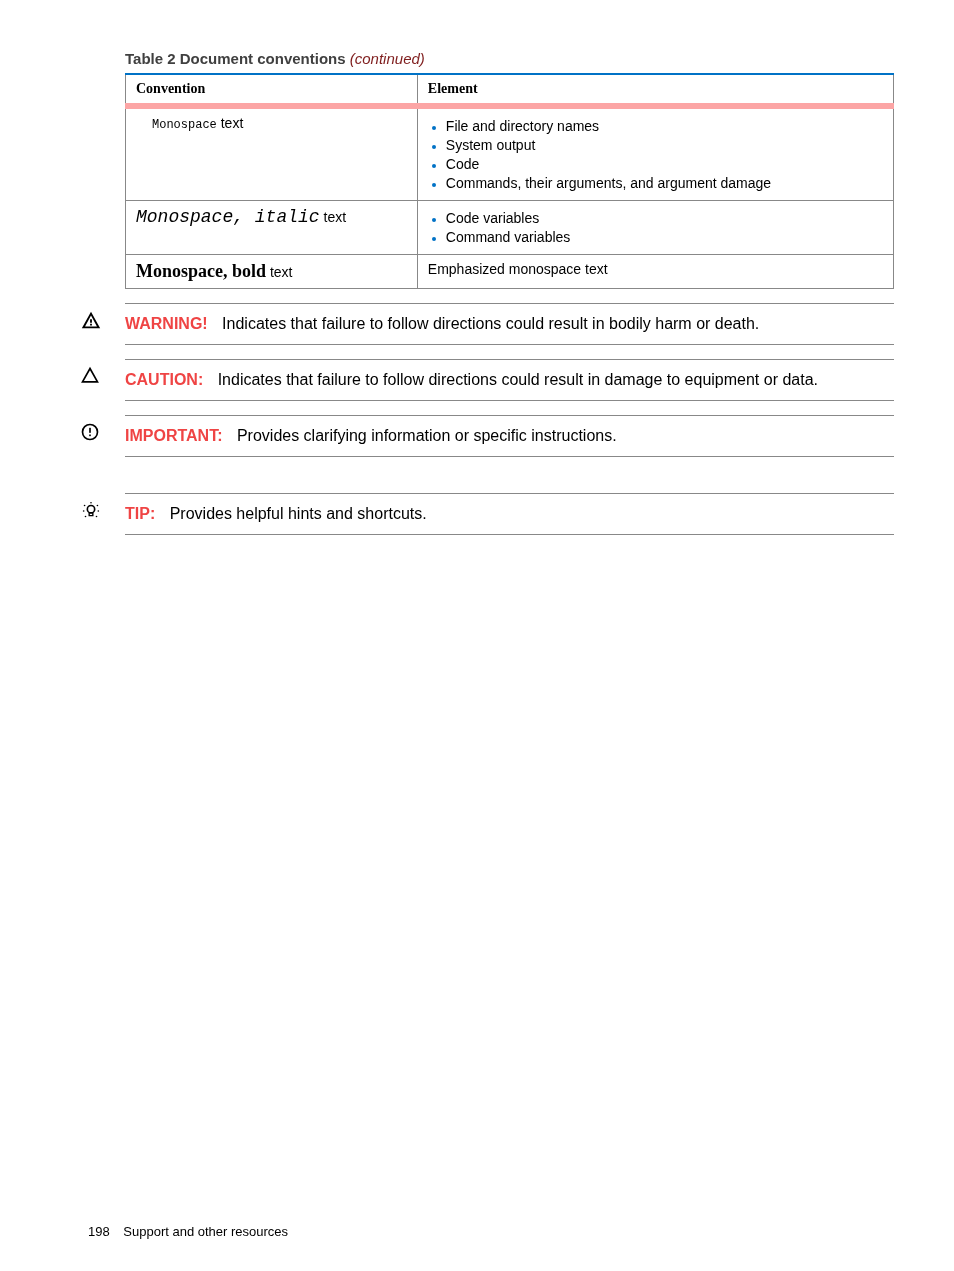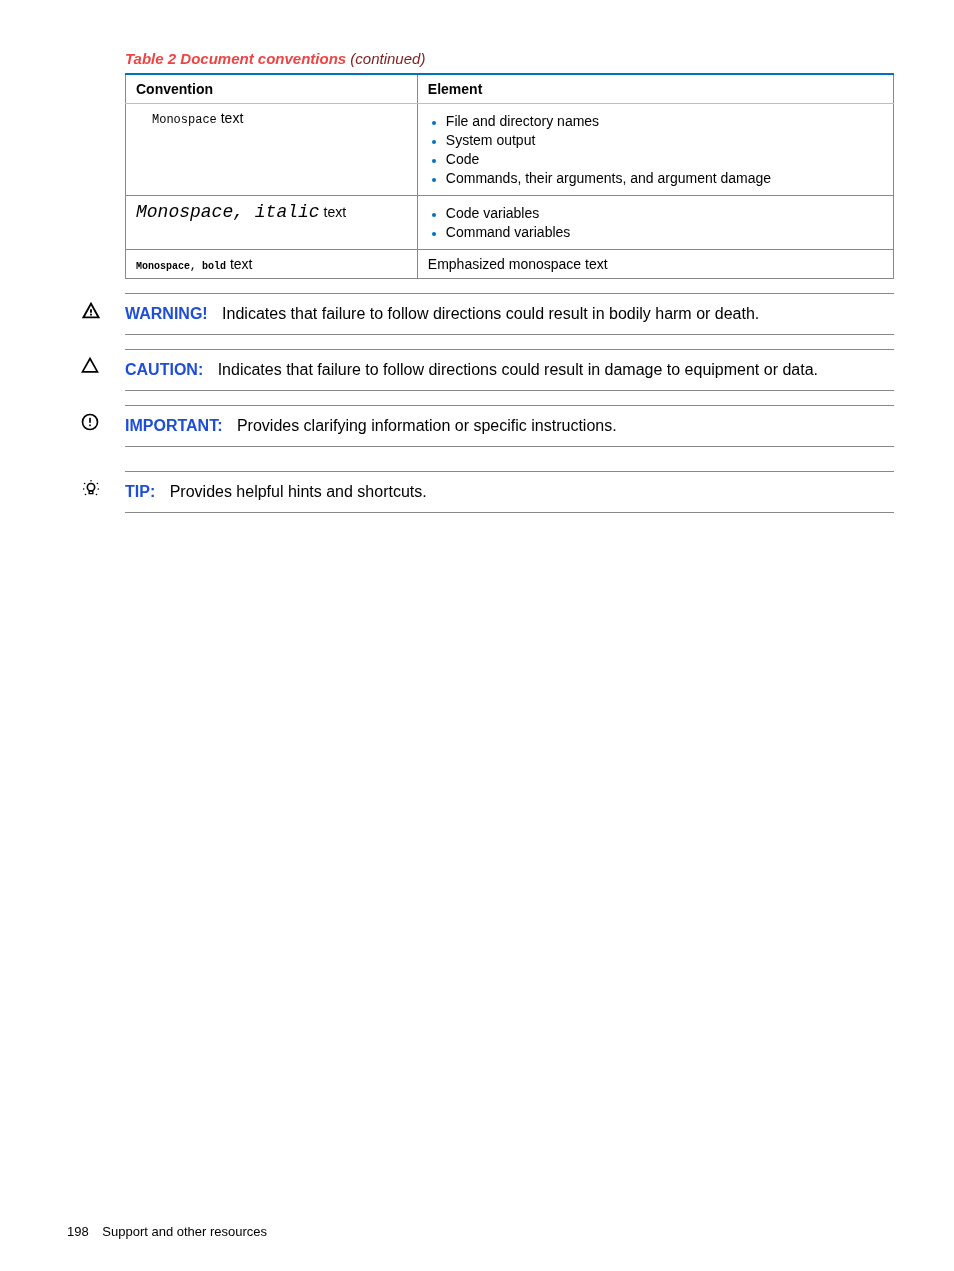--- a/index.html
+++ b/index.html
@@ -18,55 +18,55 @@
     min-height: 1271px;
   }
   .content-col {
     margin-left: 45px;
   }
   .table-caption {
     font-size: 15px;
     margin-bottom: 6px;
   }
   .table-caption .caption-bold {
-    color: #ef4444;
+    color: #404040;
     font-weight: bold;
-    font-style: italic;
   }
   .table-caption .caption-italic {
     color: #7f1d1d;
     font-style: italic;
   }
   table.doc-table {
     border-collapse: collapse;
     width: 100%;
     border-top: 2px solid #0072c6;
     border-bottom: 1px solid #888;
   }
   table.doc-table th, table.doc-table td {
     border-left: 1px solid #888;
     border-right: 1px solid #888;
     padding: 6px 10px;
     text-align: left;
     vertical-align: top;
     font-size: 14px;
   }
   table.doc-table th {
-    border-bottom: 1px solid #fca5a5;
+    border-bottom: 6px solid #fca5a5;
     font-weight: bold;
+    font-family: Liberation Serif, serif;
   }
   table.doc-table td {
     border-bottom: 1px solid #888;
   }
   table.doc-table th:first-child, table.doc-table td:first-child {
     width: 38%;
   }
   .mono { font-family: Liberation Mono, monospace; font-size: 12px; margin-left: 16px; }
   .mono-italic { font-family: "Courier New", monospace; font-style: italic; font-size: 18px;}
-  .mono-bold { font-family: Liberation Mono, monospace; font-weight: bold; font-size: 10px;}
+  .mono-bold { font-family: Liberation Serif, serif; font-weight: bold; font-size: 18px;}
   ul.cell-list {
     margin: 0;
     padding-left: 18px;
   }
   ul.cell-list li {
     margin: 3px 0;
   }
   ul.cell-list li::marker {
     color: #0072c6;
     font-size: 12px;
@@ -90,27 +90,27 @@
     border-top: 1px solid #888;
     height: 0;
   }
   .callout-body {
     padding: 8px 0 8px 0;
     font-size: 16px;
     line-height: 1.5;
   }
   .callout-label {
     font-weight: bold;
-    color: #1d4ed8;
+    color: #ef4444;
     margin-right: 10px;
   }
   .footer {
     position: absolute;
     bottom: 32px;
-    left: 67px;
+    left: 88px;
     font-size: 13px;
   }
   .footer .pagenum { margin-right: 10px; }
 </style>
 </head>
 <body>
 
 <div class="page">
   <div class="content-col">
 
@@ -198,21 +198,21 @@
       </div>
       <div class="callout-rule-top"></div>
       <div class="callout-body">
         <span class="callout-label">IMPORTANT:</span>
         <span>Provides clarifying information or specific instructions.</span>
       </div>
       <div class="callout-rule-bottom"></div>
     </div>
 
 
-    <div class="callout-block" style="margin-top:24px;">
+    <div class="callout-block" style="margin-top:36px;">
       <div class="callout-icon">
         <svg viewBox="0 0 24 24" width="22" height="22">
           <circle cx="12" cy="10" r="4" fill="none" stroke="#000" stroke-width="1.8"></circle>
           <path d="M10 14 h4 v3 h-4 z" fill="none" stroke="#000" stroke-width="1.5"></path>
           <circle cx="12" cy="3" r="0.9" fill="#000"></circle>
           <circle cx="5" cy="6" r="0.9" fill="#000"></circle>
           <circle cx="19" cy="6" r="0.9" fill="#000"></circle>
           <circle cx="4" cy="12" r="0.9" fill="#000"></circle>
           <circle cx="20" cy="12" r="0.9" fill="#000"></circle>
           <circle cx="6" cy="18" r="0.9" fill="#000"></circle>

